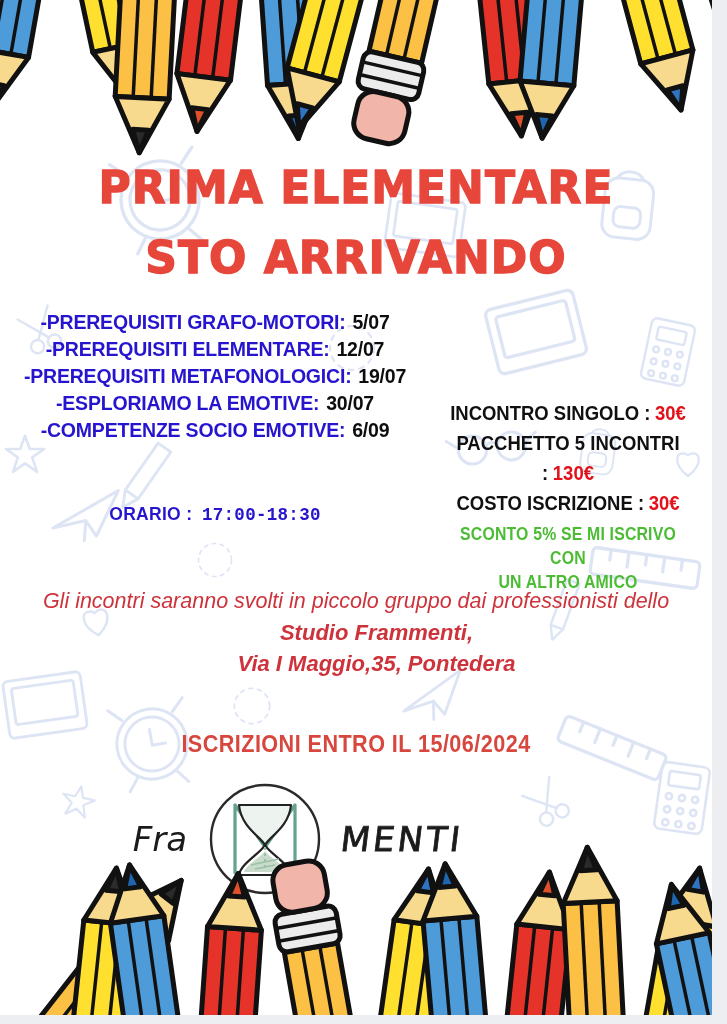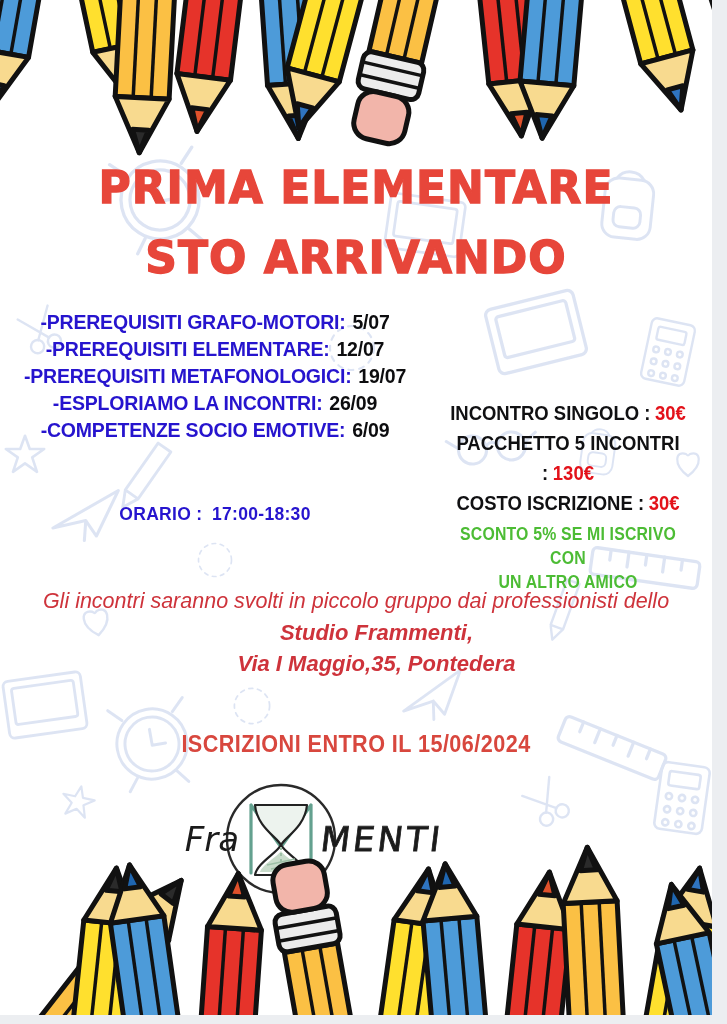--- a/index.html
+++ b/index.html
@@ -13,36 +13,36 @@
     -webkit-text-stroke:1.3px #E7463A;}
   .title.l1{top:166px}
   .title.l2{top:236px}
 
   .sched{position:absolute;top:309px;left:8px;width:414px;text-align:center;}
   .sched-row{font:bold 19.5px/27px "Liberation Sans",sans-serif;color:#2614CE;letter-spacing:-0.2px;}
   .sched-row .date{color:#0D0D0F;margin-left:.35em;}
 
   .orario{position:absolute;top:506px;left:8px;width:414px;text-align:center;
     font:bold 17.5px/1 "Liberation Sans",sans-serif;color:#2614CE;letter-spacing:.3px;}
-  .orario .val{margin-left:.55em;}
+  .orario .val{margin-left:.55em;font-family:Liberation Mono, monospace;}
 
   .pricing{position:absolute;top:398px;left:428px;width:280px;text-align:center;
     transform:scaleX(.88);transform-origin:50% 0;}
   .price-row{font:bold 21px/30px "Liberation Sans",sans-serif;color:#101012;}
   .price-row .price{color:#E3121A;margin-left:.25em;}
   .discount{margin-top:4px;font:bold 18px/24px "Liberation Sans",sans-serif;color:#4CBC34;letter-spacing:.2px;}
 
   .info{position:absolute;top:586px;left:0;width:712px;text-align:center;color:#CE333B;}
   .info .l1{font:italic 21.5px/31px "Liberation Sans",sans-serif;}
   .info .l2,.info .l3{font:italic bold 22px/31px "Liberation Sans",sans-serif;margin-left:41px;}
 
   .deadline{position:absolute;top:732px;left:0;width:712px;text-align:center;
     font:bold 24px/1 "Liberation Sans",sans-serif;color:#D8473E;transform:scaleX(.9);letter-spacing:.5px;}
 
-  .logo{position:absolute;top:781px;left:16px;width:596px;display:flex;align-items:center;justify-content:center;}
+  .logo{position:absolute;top:781px;left:0;width:596px;display:flex;align-items:center;justify-content:center;gap:36px;}
   .logo .fra{font:italic 34px/1 "DejaVu Sans",sans-serif;color:#1b1b1b;margin-right:-16px;position:relative;z-index:2;}
   .logo .menti{font:34px/1 "DejaVu Sans",sans-serif;color:#1b1b1b;letter-spacing:3px;margin-left:-18px;
     transform:skewX(-7deg);-webkit-text-stroke:.8px #1b1b1b;position:relative;z-index:2;}
 
   .doodles{stroke:#D5DEF1;fill:none;stroke-width:2.2;stroke-linecap:round;stroke-linejoin:round;opacity:.8;}
   .pencils .ol{stroke:#111;stroke-width:5;stroke-linejoin:round;stroke-linecap:round;}
   .pencils .facet{stroke:#111;stroke-width:3.5;}
   .pbody{fill:var(--body,#FFE02E);}
   .plead{fill:var(--lead,#1F66B0);}
 </style>
@@ -137,21 +137,21 @@
     <use href="#d-star" transform="translate(78,802) rotate(12)"></use>
   </svg>
 
   <div class="title l1">PRIMA ELEMENTARE</div>
   <div class="title l2">STO ARRIVANDO</div>
 
   <div class="sched">
     <div class="sched-row"><span>-PREREQUISITI GRAFO-MOTORI:</span><span class="date">5/07</span></div>
     <div class="sched-row"><span>-PREREQUISITI ELEMENTARE:</span><span class="date">12/07</span></div>
     <div class="sched-row"><span>-PREREQUISITI METAFONOLOGICI:</span><span class="date">19/07</span></div>
-    <div class="sched-row"><span>-ESPLORIAMO LA INCONTRI:</span><span class="date">26/09</span></div>
+    <div class="sched-row"><span>-ESPLORIAMO LA EMOTIVE:</span><span class="date">30/07</span></div>
     <div class="sched-row"><span>-COMPETENZE SOCIO EMOTIVE:</span><span class="date">6/09</span></div>
   </div>
 
   <div class="orario">
     <span>ORARIO :</span><span class="val">17:00-18:30</span>
   </div>
 
   <div class="pricing">
     <div class="price-row"><span>INCONTRO SINGOLO :</span><span class="price">30€</span></div>
     <div class="price-row"><span>PACCHETTO 5 INCONTRI :</span><span class="price">130€</span></div>

